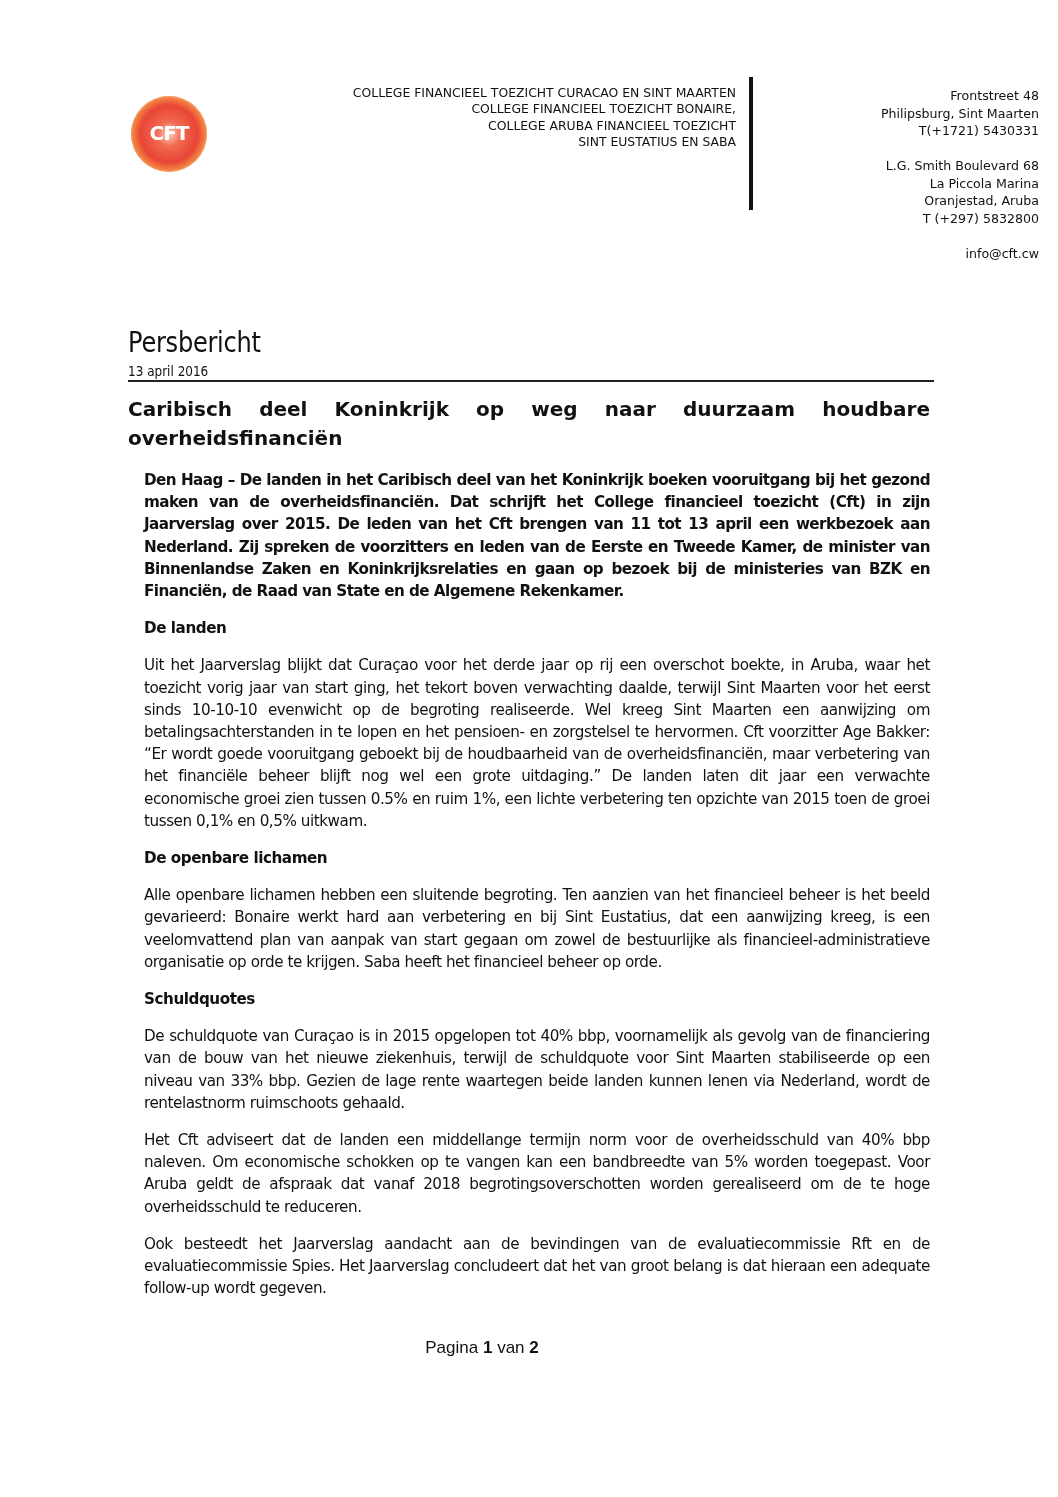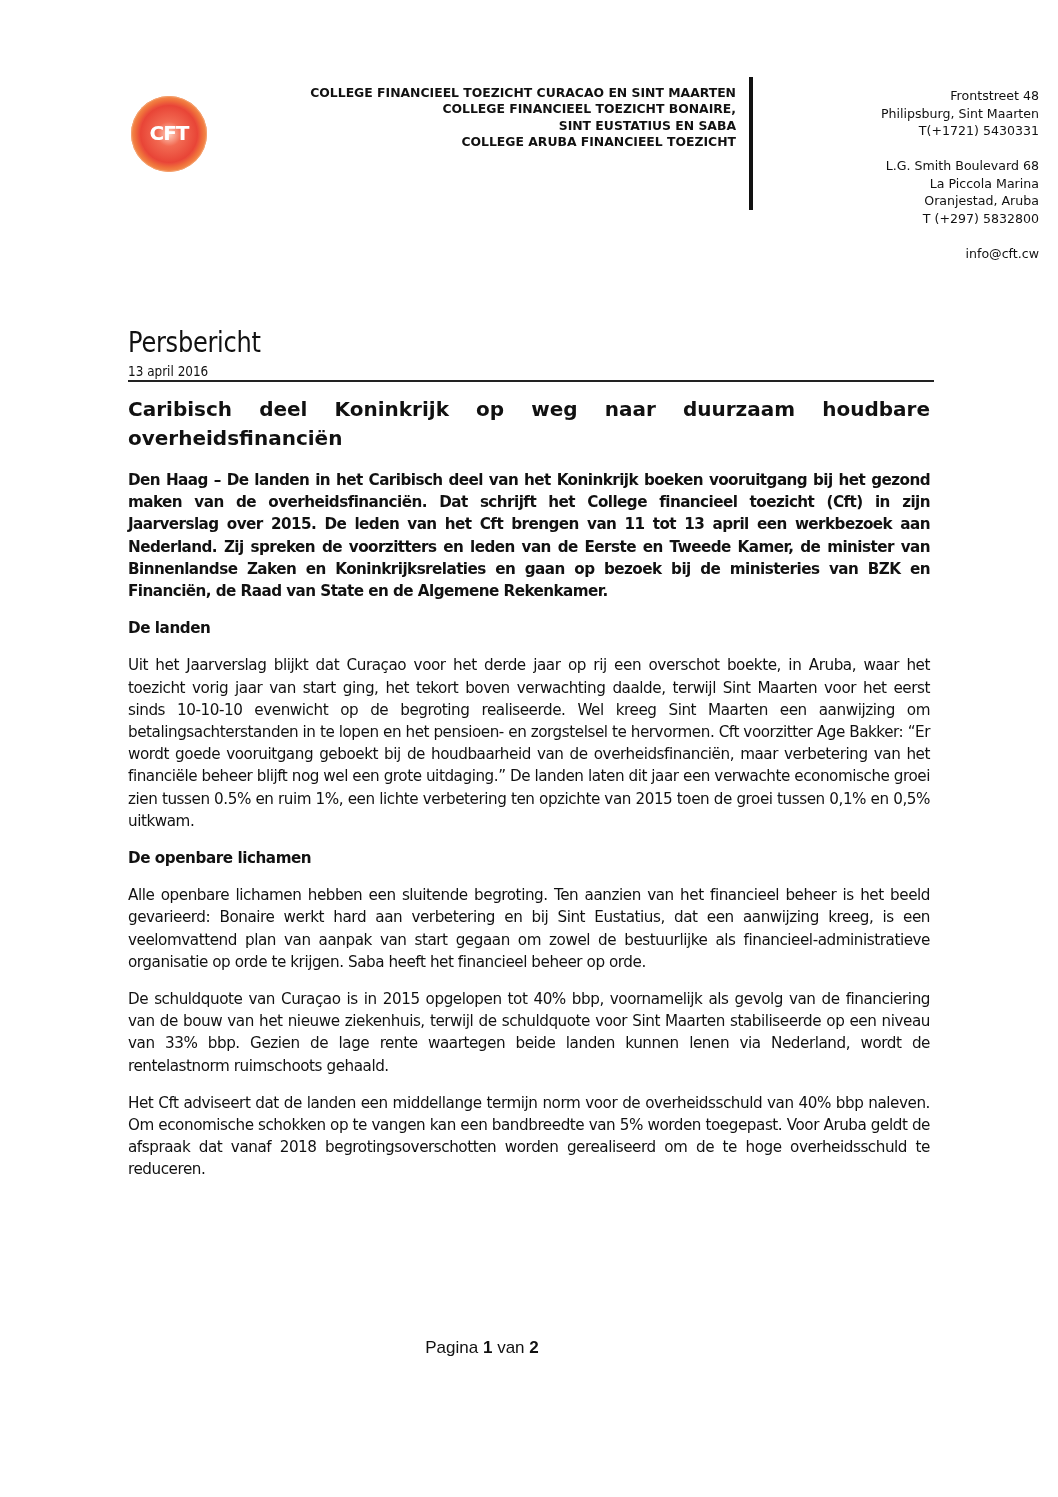--- a/index.html
+++ b/index.html
@@ -7,60 +7,60 @@
 
   .logo { position: absolute; left: 131px; top: 96px; width: 76px; height: 76px; border-radius: 50%;
     background: radial-gradient(circle at 50% 50%, #f25a40 0%, #ea4d3a 55%, #ef6c3a 62%, #f38c4a 70%, #ee7a3c 100%);
     box-shadow: 0 0 0 1px #f4a070 inset; }
   .logo .ring { position: absolute; left: 9px; top: 9px; width: 58px; height: 58px; border-radius: 50%;
     background: radial-gradient(circle, #ffd2c0 0%, #f26a52 30%, #e84436 70%, #e03a30 100%); }
   .logo .txt { position: absolute; left: 0; right: 0; top: 25px; text-align: center; color: #fff; font-weight: bold;
     font-family: "DejaVu Sans", sans-serif; font-size: 20px; letter-spacing: -1px; }
 
   .orgs { position: absolute; right: 322px; top: 85px; text-align: right; font-family: "DejaVu Sans", sans-serif;
-    font-weight: bold; font-size: 12.4px; line-height: 16.3px; }
+    font-weight: normal; font-size: 12.4px; line-height: 16.3px; }
   .vbar { position: absolute; left: 749px; top: 77px; width: 4px; height: 133px; background: #111; }
 
   .addr { position: absolute; right: 19px; top: 87px; text-align: right; font-family: "DejaVu Sans", sans-serif;
     font-size: 12.6px; line-height: 17.5px; color: #111; }
   .addr .blk { margin-bottom: 17.5px; }
 
   .title { position: absolute; left: 128px; top: 326px; font-family: "DejaVu Sans", sans-serif; font-size: 28px;
     transform: scaleX(0.86); transform-origin: left; letter-spacing: -0.3px; }
   .date { position: absolute; left: 128px; top: 363px; font-family: "DejaVu Sans", sans-serif; font-size: 14px;
     transform: scaleX(0.86); transform-origin: left; }
   .rule { position: absolute; left: 128px; top: 380px; width: 806px; height: 2px; background: #222; }
 
   .headline { position: absolute; left: 128px; top: 395px; width: 802px; font-family: "DejaVu Sans", sans-serif;
     font-weight: bold; font-size: 20px; line-height: 29px; text-align: justify; text-align-last: left; word-spacing: 10px; }
   .headline .l1 { display: block; text-align: justify; text-align-last: justify; }
 
   .content { position: absolute; left: 128px; top: 469px; width: 802px; font-family: "DejaVu Sans", sans-serif;
     font-size: 15.2px; line-height: 22.2px; text-align: justify; letter-spacing: -0.45px; }
-  .content p { margin: 0 0 15px 0; }
+  .content p { margin: 0 0 15px 16px; }
   .lead { font-weight: bold; letter-spacing: -0.55px; }
   .sec-h { font-weight: bold; margin: 0; }
 
   .footer { position: absolute; left: 0; width: 964px; top: 1338px; text-align: center; font-family: "Liberation Sans", sans-serif;
     font-size: 17px; }
   .footer b { font-weight: bold; }
 </style>
 </head>
 <body>
 
 <div class="logo">
   <div class="ring"></div>
   <div class="txt">CFT</div>
 </div>
 
 <div class="orgs">
   <div>COLLEGE FINANCIEEL TOEZICHT CURACAO EN SINT MAARTEN</div>
   <div>COLLEGE FINANCIEEL TOEZICHT BONAIRE,</div>
+  <div>COLLEGE ARUBA FINANCIEEL TOEZICHT</div>
   <div>SINT EUSTATIUS EN SABA</div>
-  <div>COLLEGE ARUBA FINANCIEEL TOEZICHT</div>
 </div>
 
 <div class="vbar"></div>
 
 <div class="addr">
   <div class="blk">
     <div>Frontstreet 48</div>
     <div>Philipsburg, Sint Maarten</div>
     <div>T(+1721) 5430331</div>
   </div>
@@ -89,24 +89,26 @@
     <p class="sec-h">De landen</p>
     <p>Uit het Jaarverslag blijkt dat Curaçao voor het derde jaar op rij een overschot boekte, in Aruba, waar het toezicht vorig jaar van start ging, het tekort boven verwachting daalde, terwijl Sint Maarten voor het eerst sinds 10-10-10 evenwicht op de begroting realiseerde. Wel kreeg Sint Maarten een aanwijzing om betalingsachterstanden in te lopen en het pensioen- en zorgstelsel te hervormen. Cft voorzitter Age Bakker: “Er wordt goede vooruitgang geboekt bij de houdbaarheid van de overheidsfinanciën, maar verbetering van het financiële beheer blijft nog wel een grote uitdaging.” De landen laten dit jaar een verwachte economische groei zien tussen 0.5% en ruim 1%, een lichte verbetering ten opzichte van 2015 toen de groei tussen 0,1% en 0,5% uitkwam.</p>
   </div>
 
   <div>
     <p class="sec-h">De openbare lichamen</p>
     <p>Alle openbare lichamen hebben een sluitende begroting. Ten aanzien van het financieel beheer is het beeld gevarieerd: Bonaire werkt hard aan verbetering en bij Sint Eustatius, dat een aanwijzing kreeg, is een veelomvattend plan van aanpak van start gegaan om zowel de bestuurlijke als financieel-administratieve organisatie op orde te krijgen. Saba heeft het financieel beheer op orde.</p>
   </div>
 
   <div>
+    <p class="sec-h">Schuldquotes</p>
     <p>De schuldquote van Curaçao is in 2015 opgelopen tot 40% bbp, voornamelijk als gevolg van de financiering van de bouw van het nieuwe ziekenhuis, terwijl de schuldquote voor Sint Maarten stabiliseerde op een niveau van 33% bbp. Gezien de lage rente waartegen beide landen kunnen lenen via Nederland, wordt de rentelastnorm ruimschoots gehaald.</p>
   </div>
 
   <p>Het Cft adviseert dat de landen een middellange termijn norm voor de overheidsschuld van 40% bbp naleven. Om economische schokken op te vangen kan een bandbreedte van 5% worden toegepast. Voor Aruba geldt de afspraak dat vanaf 2018 begrotingsoverschotten worden gerealiseerd om de te hoge overheidsschuld te reduceren.</p>
+  <p>Ook besteedt het Jaarverslag aandacht aan de bevindingen van de evaluatiecommissie Rft en de evaluatiecommissie Spies. Het Jaarverslag concludeert dat het van groot belang is dat hieraan een adequate follow-up wordt gegeven.</p>
 </div>
 
 <div class="footer">
   <span>Pagina</span>
   <b>1</b>
   <span>van</span>
   <b>2</b>
 </div>
 
 </body></html>

